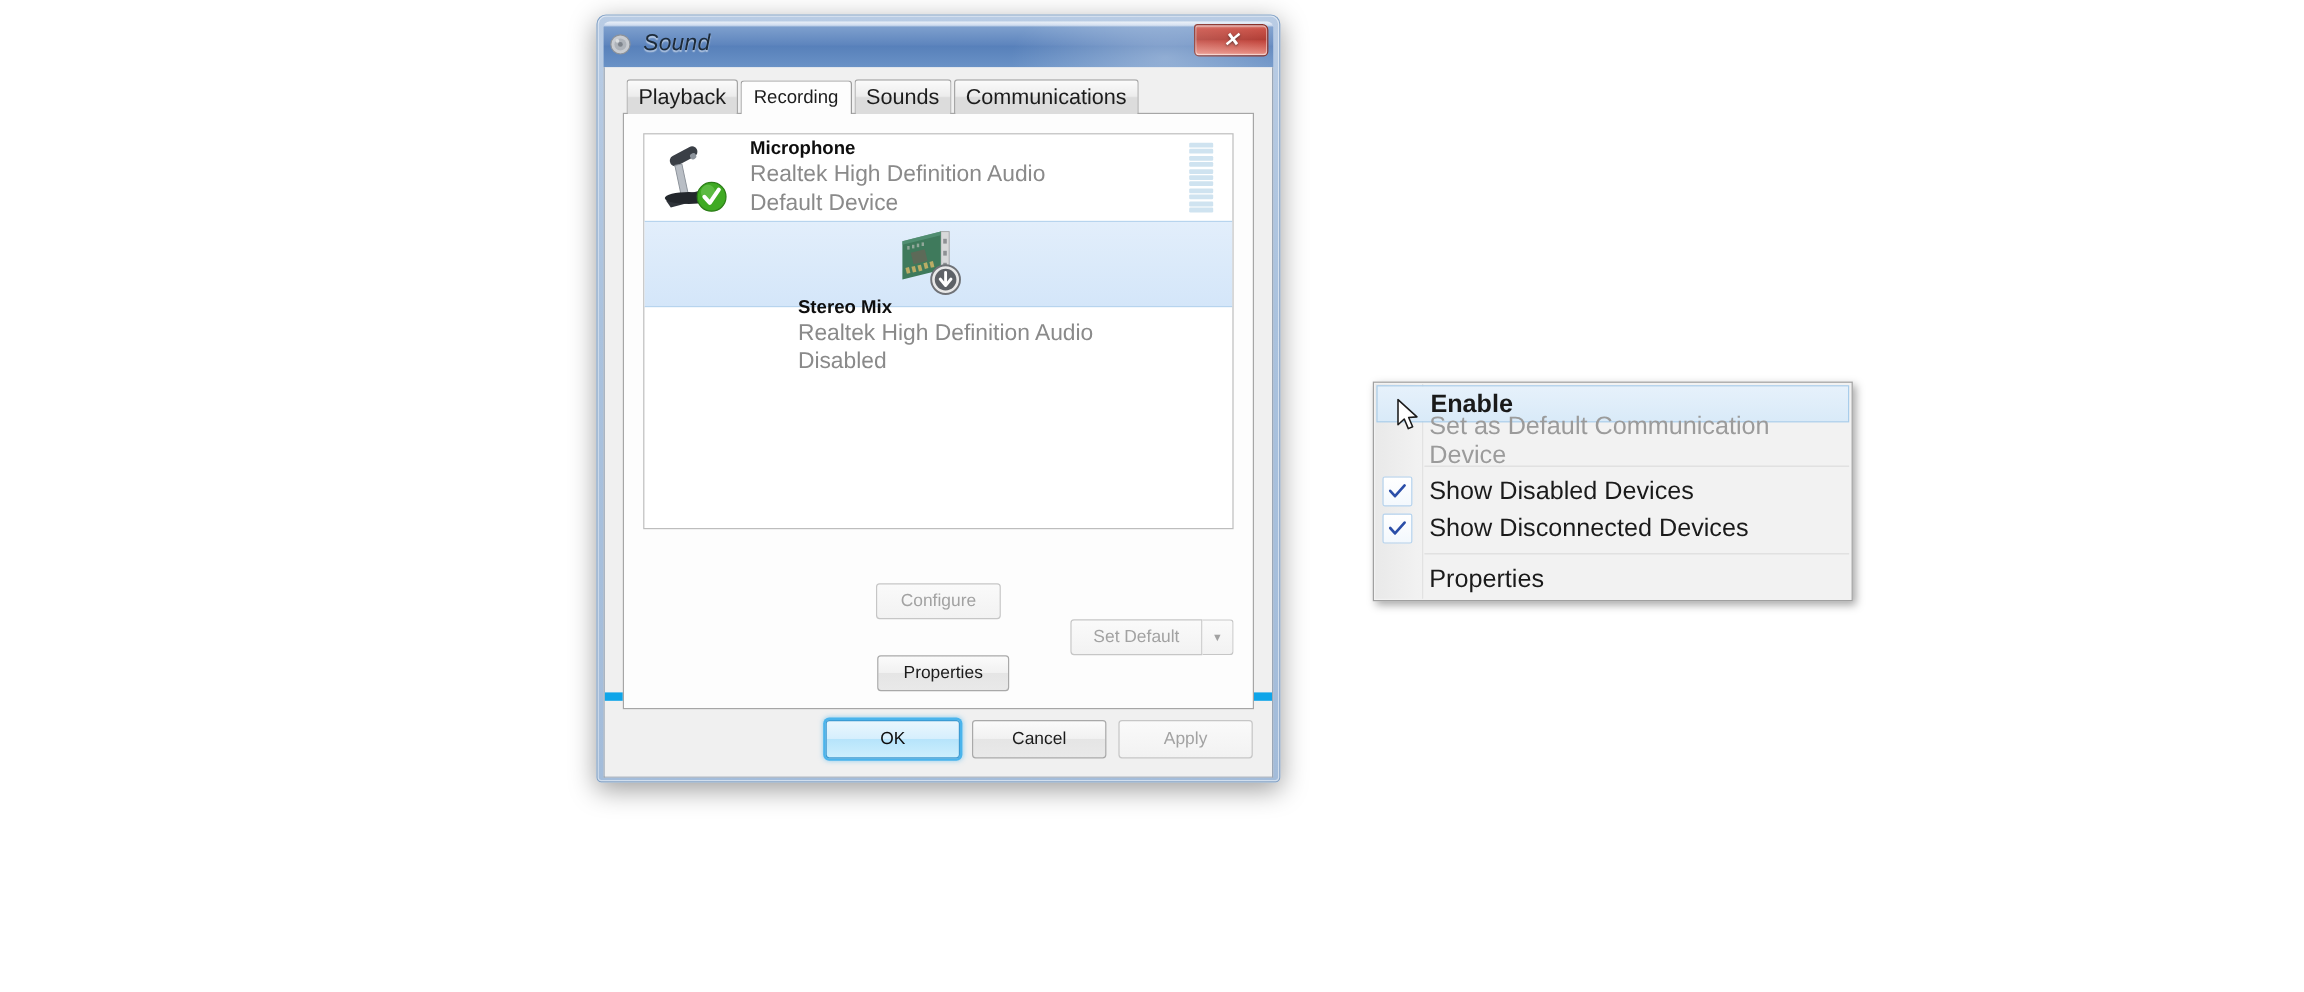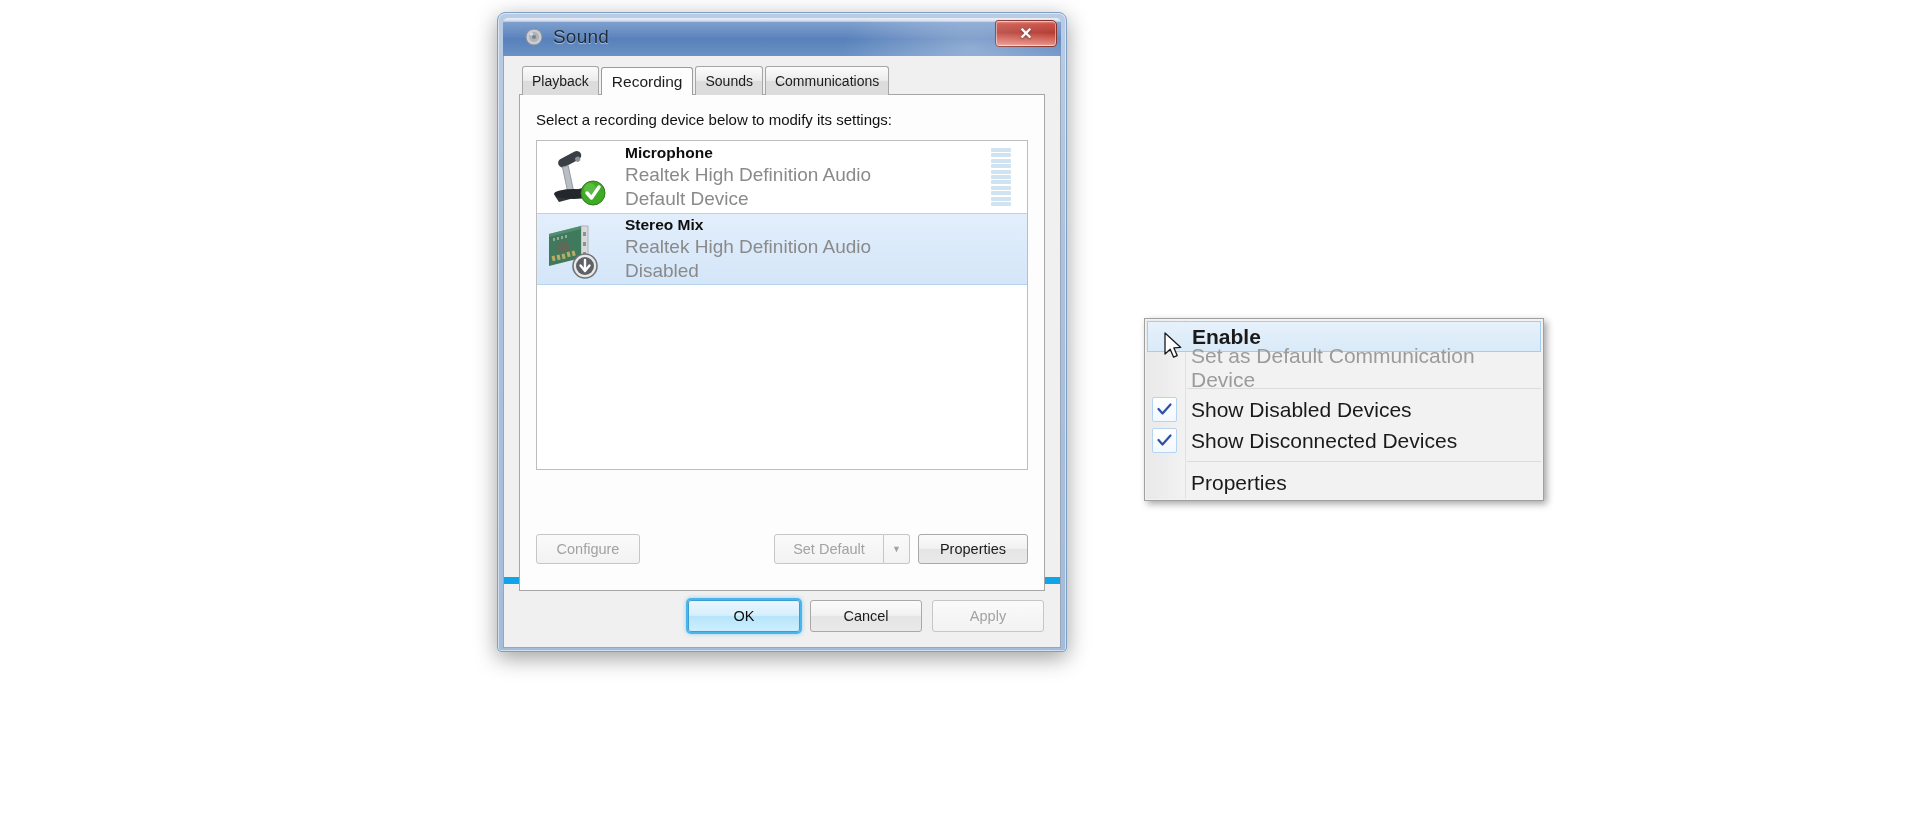--- a/index.html
+++ b/index.html
@@ -20,22 +20,23 @@
     border: 1px solid #7f9fc4;
     box-shadow: 0 6px 22px rgba(0,0,0,0.38), 0 0 0 1px rgba(255,255,255,0.5) inset;
     padding: 5px 5px 5px 5px;
   }
   #titlebar {
     position: relative;
     height: 38px;
     border-radius: 5px 5px 0 0;
     background: linear-gradient(to bottom, #e9eff7 0%, #cfdcef 8%, #7d9fcd 12%, #5d84bd 52%, #5780ba 53%, #6a92c6 100%);
     display: flex; align-items: center;
-    padding-left: 21px;
+    padding-left: 4px;
     overflow: hidden;
+    font-style: italic;
   }
   #titlebar:after {
     content: ""; position: absolute; right: -40px; top: -30px;
     width: 260px; height: 120px;
     background: radial-gradient(ellipse at center, rgba(255,255,255,0.30), rgba(255,255,255,0) 70%);
     pointer-events: none;
   }
   .win-icon {
     width: 20px; height: 20px; margin-right: 9px;
     flex: 0 0 auto; position: relative;
@@ -78,21 +79,21 @@
     height: 27px;
     display: flex; align-items: flex-end;
     padding-left: 3px;
     z-index: 3;
   }
   .tab {
     height: 24px;
     padding: 14px 9px;
     margin-right: 2px;
     display: flex; align-items: center;
-    font-size: 14px; color: #1c1c1c;
+    font-size: 18px; color: #1c1c1c;
     background: linear-gradient(to bottom, #fbfbfb 0%, #ececec 48%, #dcdcdc 50%, #dcdcdc 100%);
     border: 1px solid #a6a6a6;
     border-bottom: none;
     border-radius: 3px 3px 0 0;
     cursor: pointer;
     position: relative;
   }
   .tab.active {
     height: 28px;
     margin-top: -4px;
@@ -130,38 +131,39 @@
     display: flex; align-items: center;
     height: 72px;
     padding: 0 6px 0 8px;
     position: relative;
     cursor: pointer;
   }
   .device-row.selected {
     background: linear-gradient(to bottom, #e2eefb 0%, #d4e6f9 100%);
     border-top: 1px solid #b7d4ee;
     border-bottom: 1px solid #b7d4ee;
+    flex-direction: column;
   }
   .dev-icon { width: 70px; height: 62px; flex: 0 0 auto; position: relative; }
   .dev-icon svg { display: block; }
   .dev-text { flex: 1 1 auto; padding-left: 10px; }
   .dev-name { font-size: 15.5px; font-weight: bold; color: #0e0e0e; line-height: 1.24; }
   .dev-sub { font-size: 19px; color: #8a8a8a; line-height: 1.26; }
   .vu-meter {
     width: 20px; height: 58px; flex: 0 0 auto;
     margin-right: 10px;
     display: flex; flex-direction: column; justify-content: space-between;
   }
   .vu-seg { height: 4px; background: #cfe3f0; border-radius: 1px; }
 
   
   #panel-buttons {
     position: absolute;
-    left: 16px; right: 16px; bottom: 26px;
-    display: flex; align-items: center;
+    left: 16px; right: 16px; bottom: 14px;
+    display: flex; align-items: center; flex-direction: column;
   }
   .btn {
     height: 30px;
     min-width: 104px;
     padding: 0 12px;
     font-size: 14.5px;
     color: #1b1b1b;
     background: linear-gradient(to bottom, #fbfbfb 0%, #f1f1f1 48%, #e5e5e5 50%, #e9e9e9 100%);
     border: 1px solid #a9a9a9;
     border-radius: 3px;
@@ -283,21 +285,20 @@
       </div>
       <div class="tab">
         <span>Sounds</span>
       </div>
       <div class="tab">
         <span>Communications</span>
       </div>
     </div>
 
     <div id="tabpanel">
-      <div id="panel-instruction">Select a recording device below to modify its settings:</div>
 
       <div id="device-list">
 
         <div class="device-row">
           <span class="dev-icon">
             <svg width="70" height="62" viewBox="0 0 70 62">
               <g>
                 <rect x="12" y="9" width="25" height="9" rx="4.5" transform="rotate(-28 24 13)" fill="#3a3f46"></rect>
                 <rect x="30" y="11" width="5" height="5" rx="2" transform="rotate(-28 32 13)" fill="#8d949c"></rect>
                 <rect x="20" y="20" width="6" height="26" transform="rotate(-12 23 33)" fill="#b9bec5" stroke="#8b9199" stroke-width="0.8"></rect>

